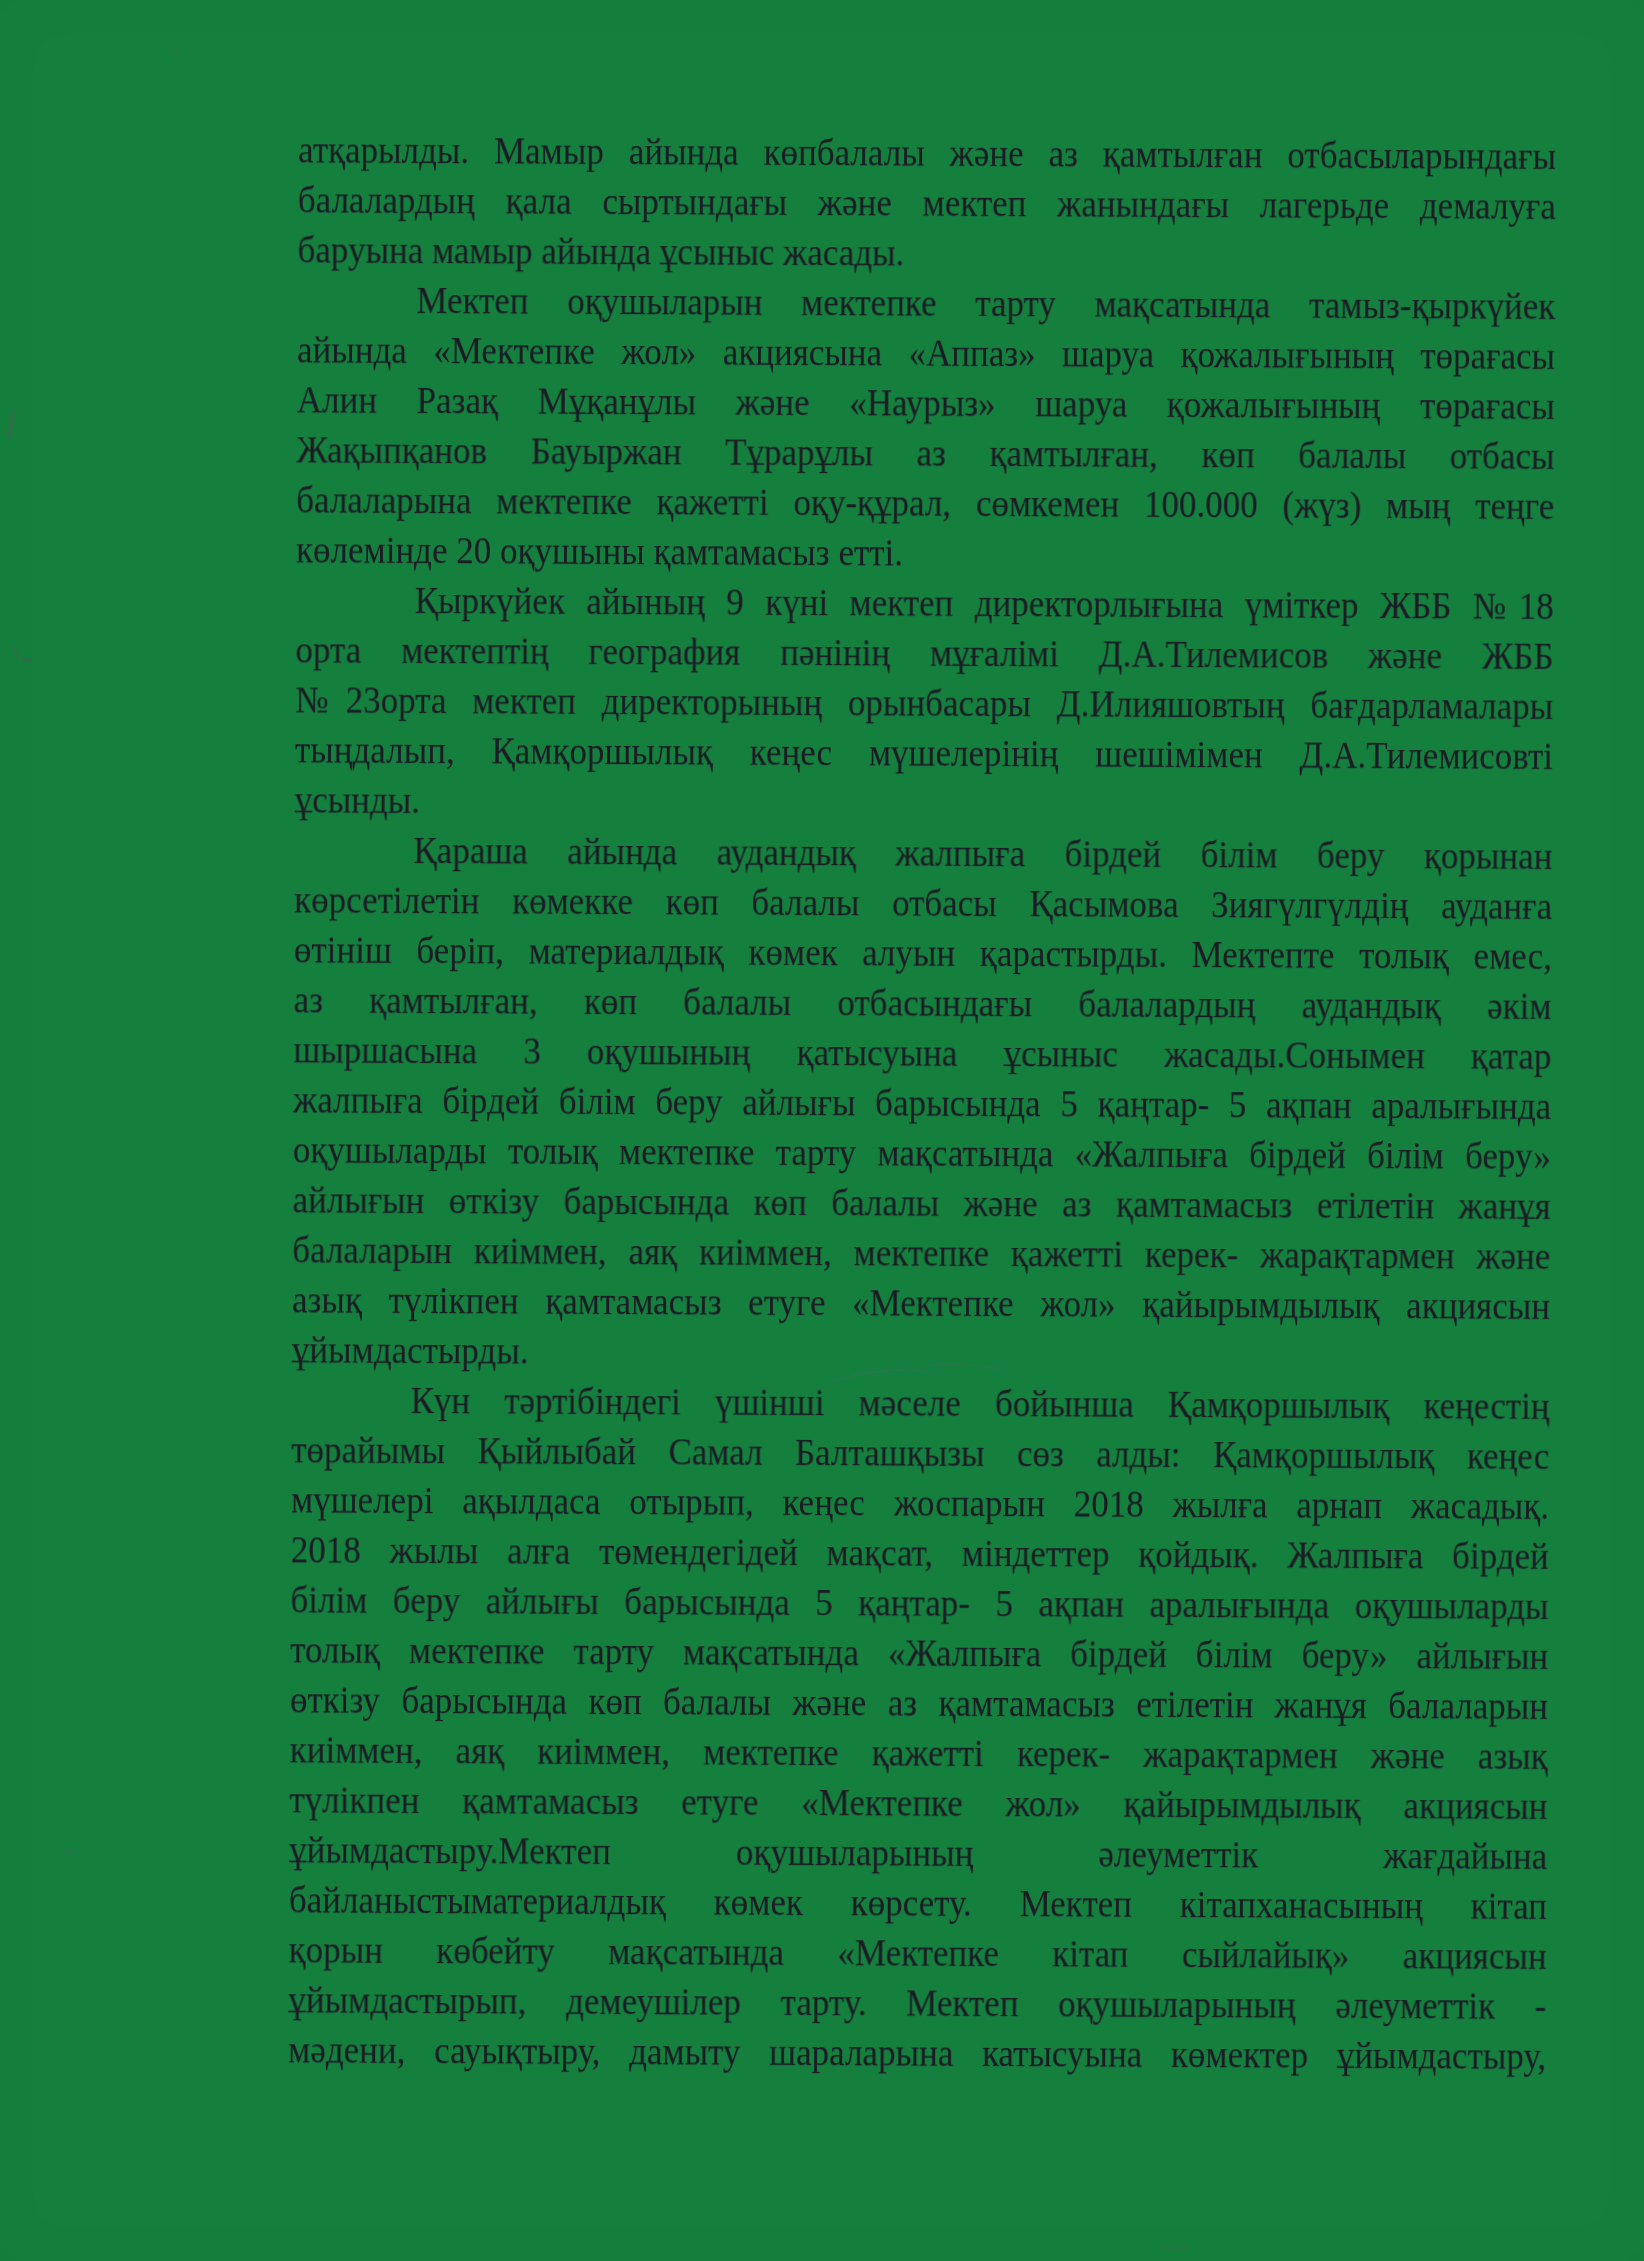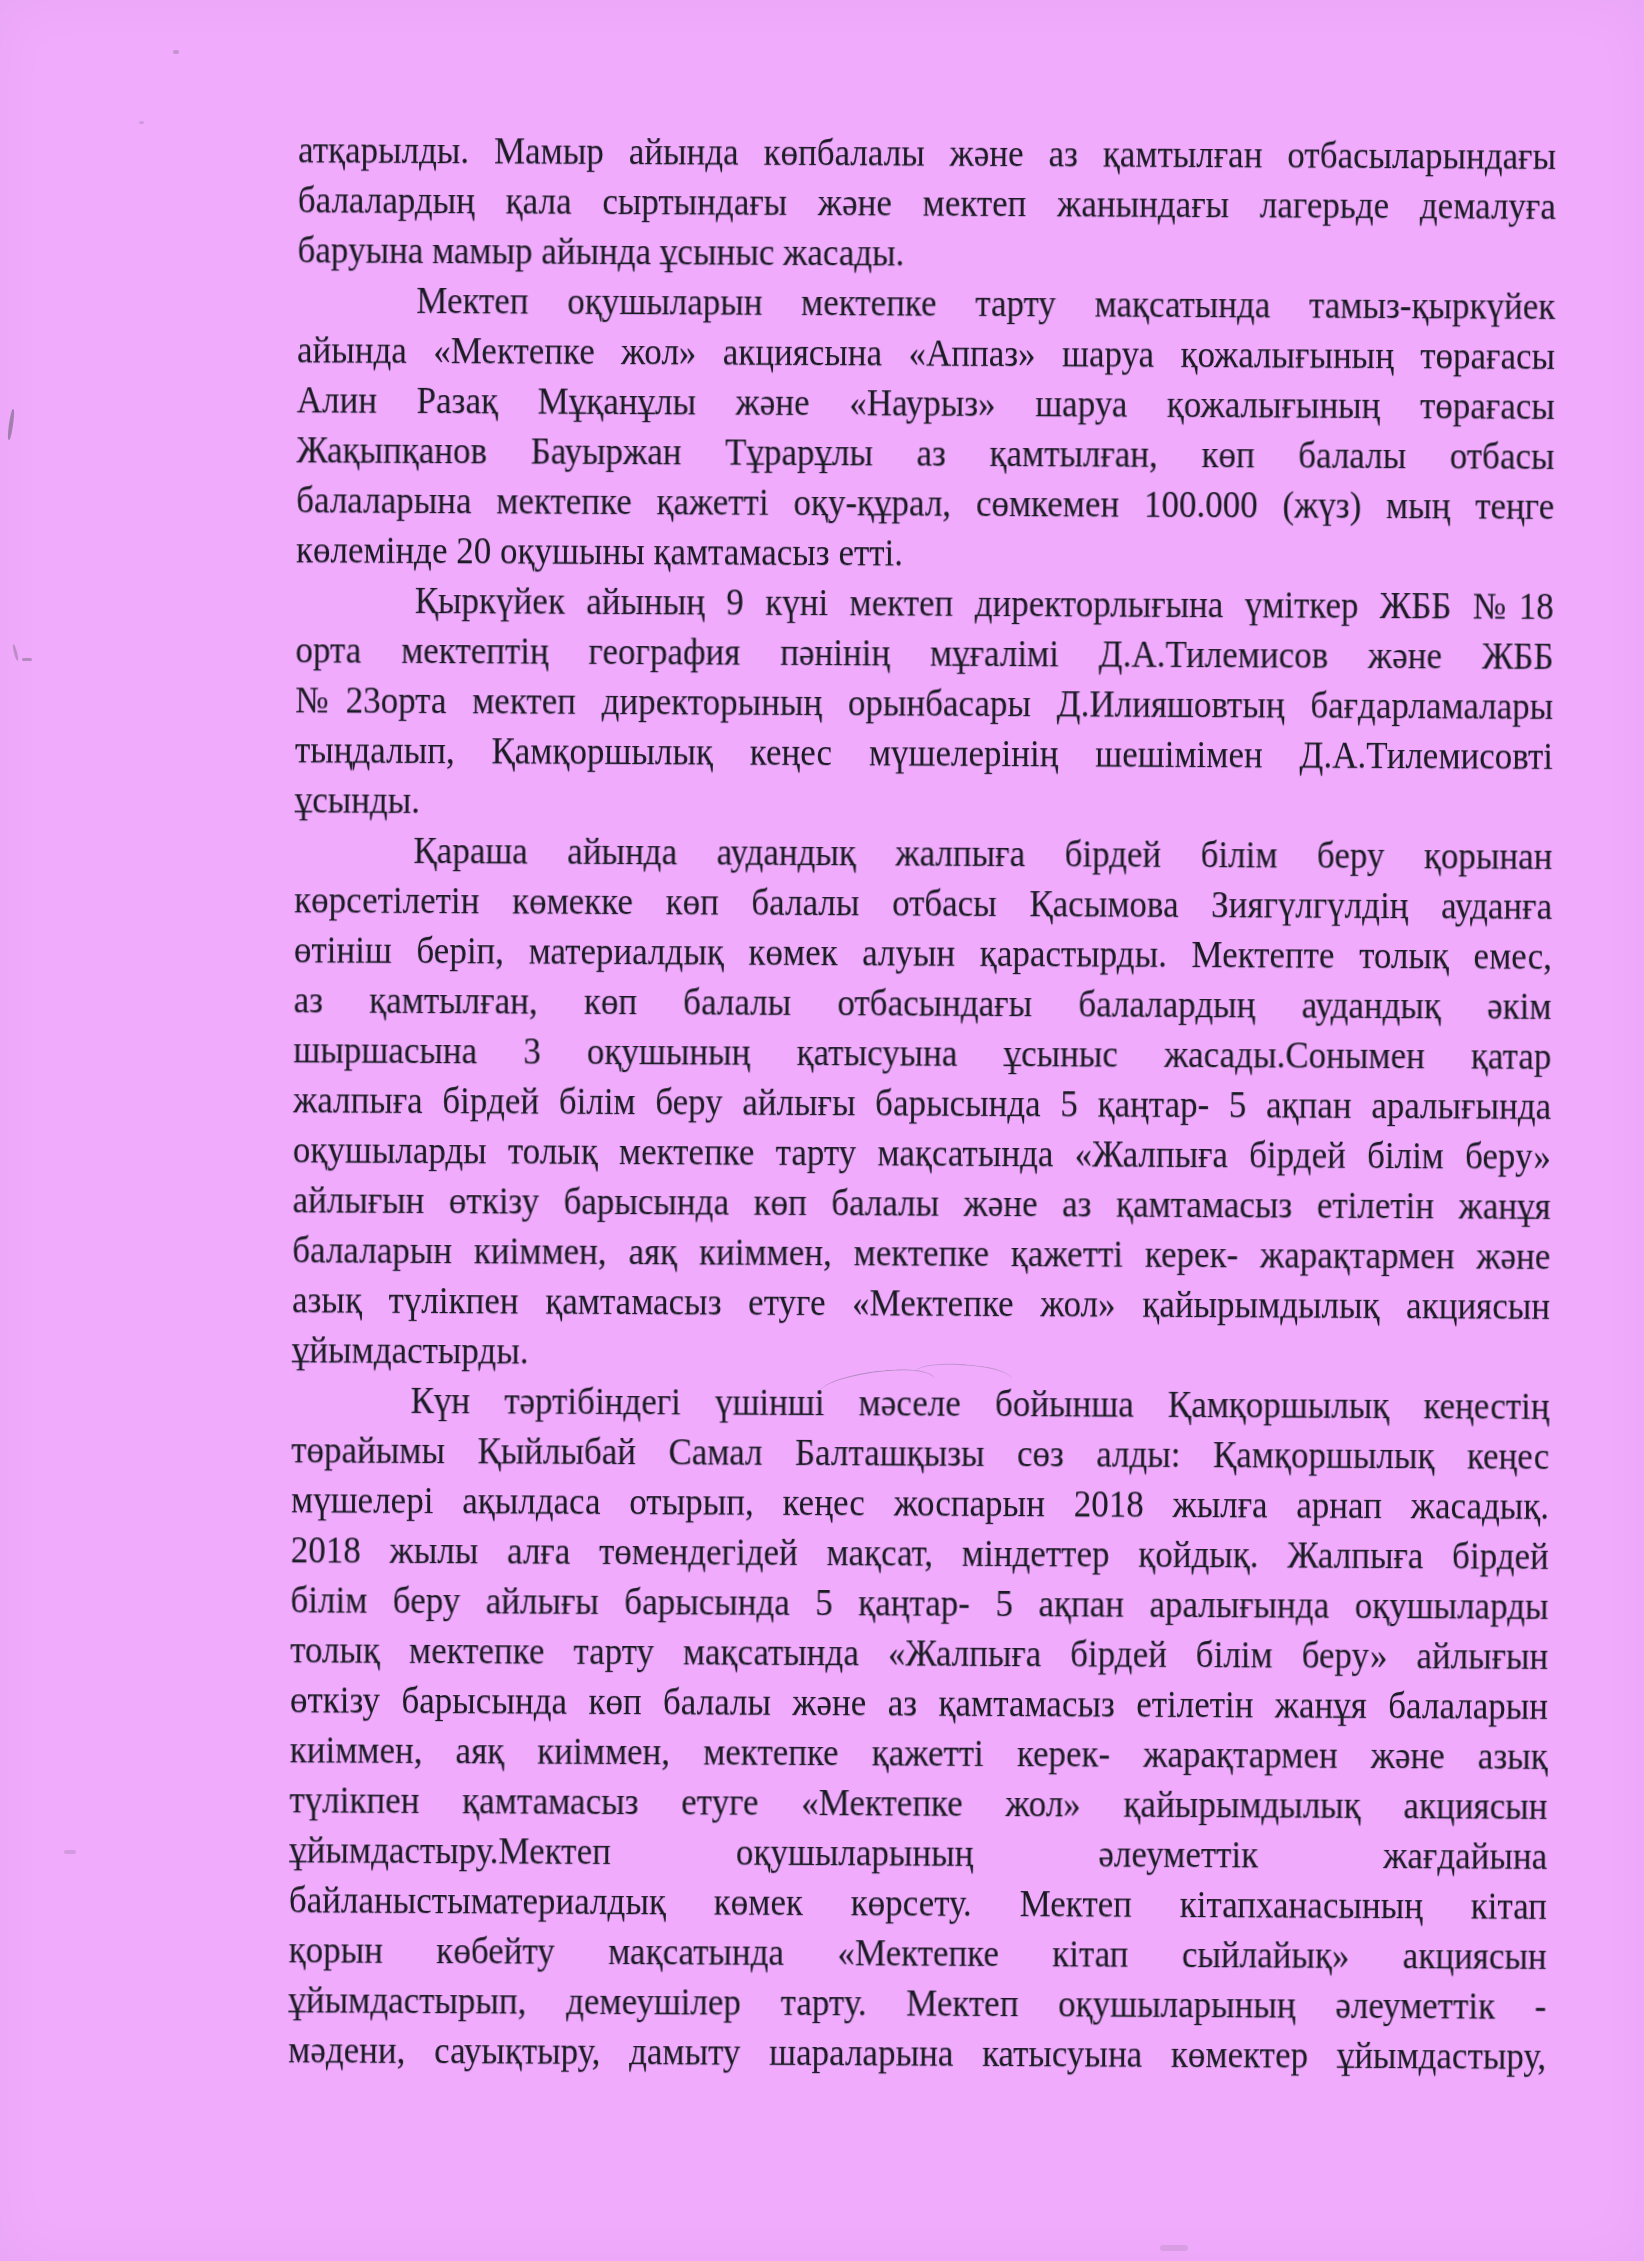--- a/index.html
+++ b/index.html
@@ -67,21 +67,21 @@
     border-top: 1.9px solid rgba(95,95,110,0.45);
     border-radius: 60% 40% 0 0 / 100% 70% 0 0;
     background: transparent;
   }
   .s1 { left: 818px; top: 1371px; width: 116px; height: 17px; transform: rotate(-5deg); }
   .s2 { left: 915px; top: 1364px; width: 97px; height: 13px; transform: rotate(6deg); border-top-width: 1.3px; opacity: .7; }
 </style>
 </head>
 <body>
 
-<div class="page" style="background: #f0abfc;">
+<div class="page" style="background: #15803d;">
   <div class="rotate-wrap">
     <div class="text-block" id="lines" style="color: rgb(27, 27, 36);">
         <div class="line">атқарылды. Мамыр айында көпбалалы және аз қамтылған отбасыларындағы</div>
         <div class="line">балалардың қала сыртындағы және мектеп жанындағы лагерьде демалуға</div>
         <div class="line flush">баруына мамыр айында ұсыныс жасады.</div>
         <div class="line indent">Мектеп оқушыларын мектепке тарту мақсатында тамыз-қыркүйек</div>
         <div class="line">айында «Мектепке жол» акциясына «Аппаз» шаруа қожалығының төрағасы</div>
         <div class="line">Алин Разақ Мұқанұлы және «Наурыз» шаруа қожалығының төрағасы</div>
         <div class="line">Жақыпқанов Бауыржан Тұрарұлы аз қамтылған, көп балалы отбасы</div>
         <div class="line">балаларына мектепке қажетті оқу-құрал, сөмкемен 100.000 (жүз) мың теңге</div>

